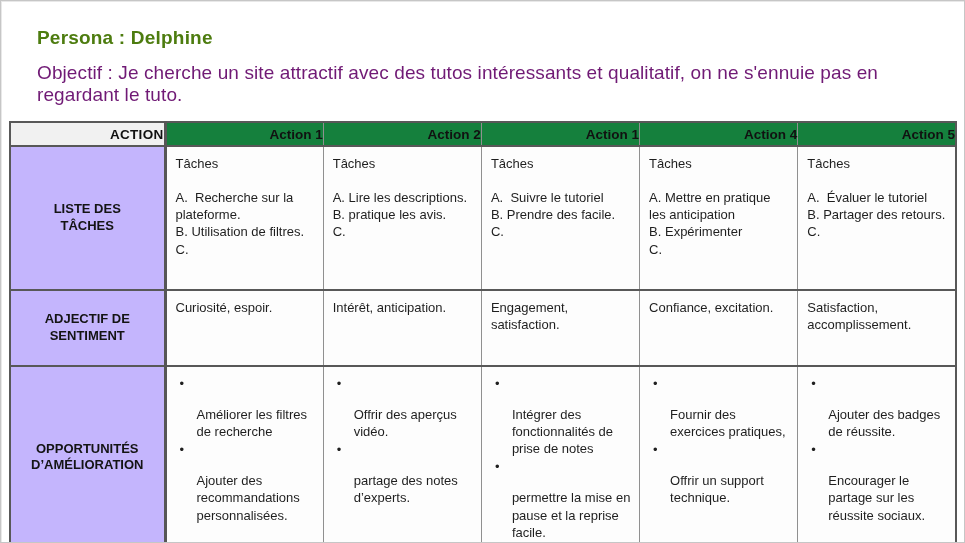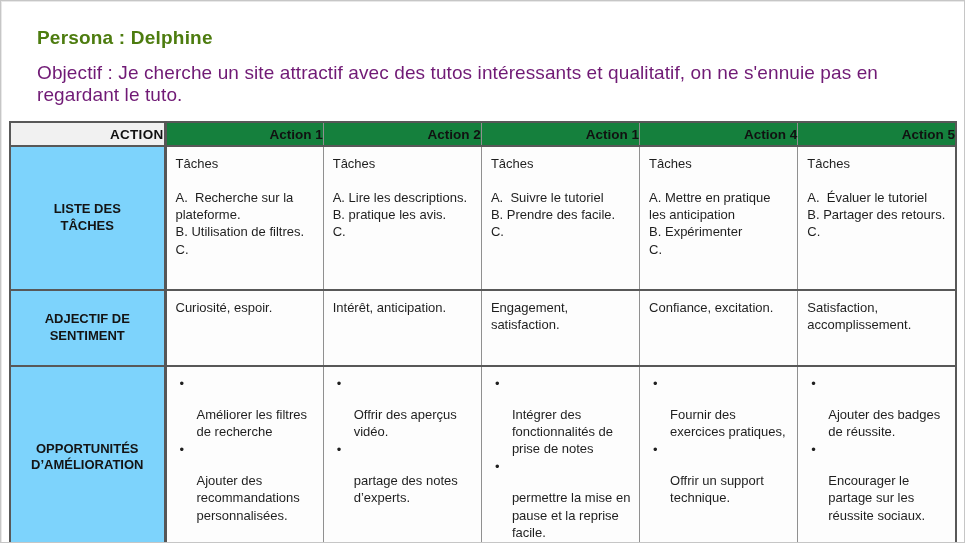--- a/index.html
+++ b/index.html
@@ -31,21 +31,21 @@
   tr > *:last-child  { border-right:2px solid #585858; }
 
   thead th {
     height:24px; text-align:right; vertical-align:middle;
     font-size:13.5px; font-weight:bold; color:#111;
   }
   th.corner { background:#f1f1f1; letter-spacing:.3px; }
   th.action-head { background:#15803d; }
 
   th.row-label {
-    background:#7dd3fc; text-align:center; vertical-align:middle;
+    background:#c4b5fd; text-align:center; vertical-align:middle;
     font-size:13px; font-weight:bold; color:#141414;
     white-space:pre-line; line-height:1.3; padding:4px 6px;
   }
   tbody td { background:#fdfdfd; padding:8px 8px 6px 9px; font-size:13px; line-height:1.32; }
   tbody tr:nth-child(1) { height:144px; }
   tbody tr:nth-child(2) { height:76px; }
   tbody tr:nth-child(3) { height:147px; }
 
   .cell-title { margin-bottom:17px; }
   .task-line { white-space:pre-wrap; overflow-wrap:break-word; }

